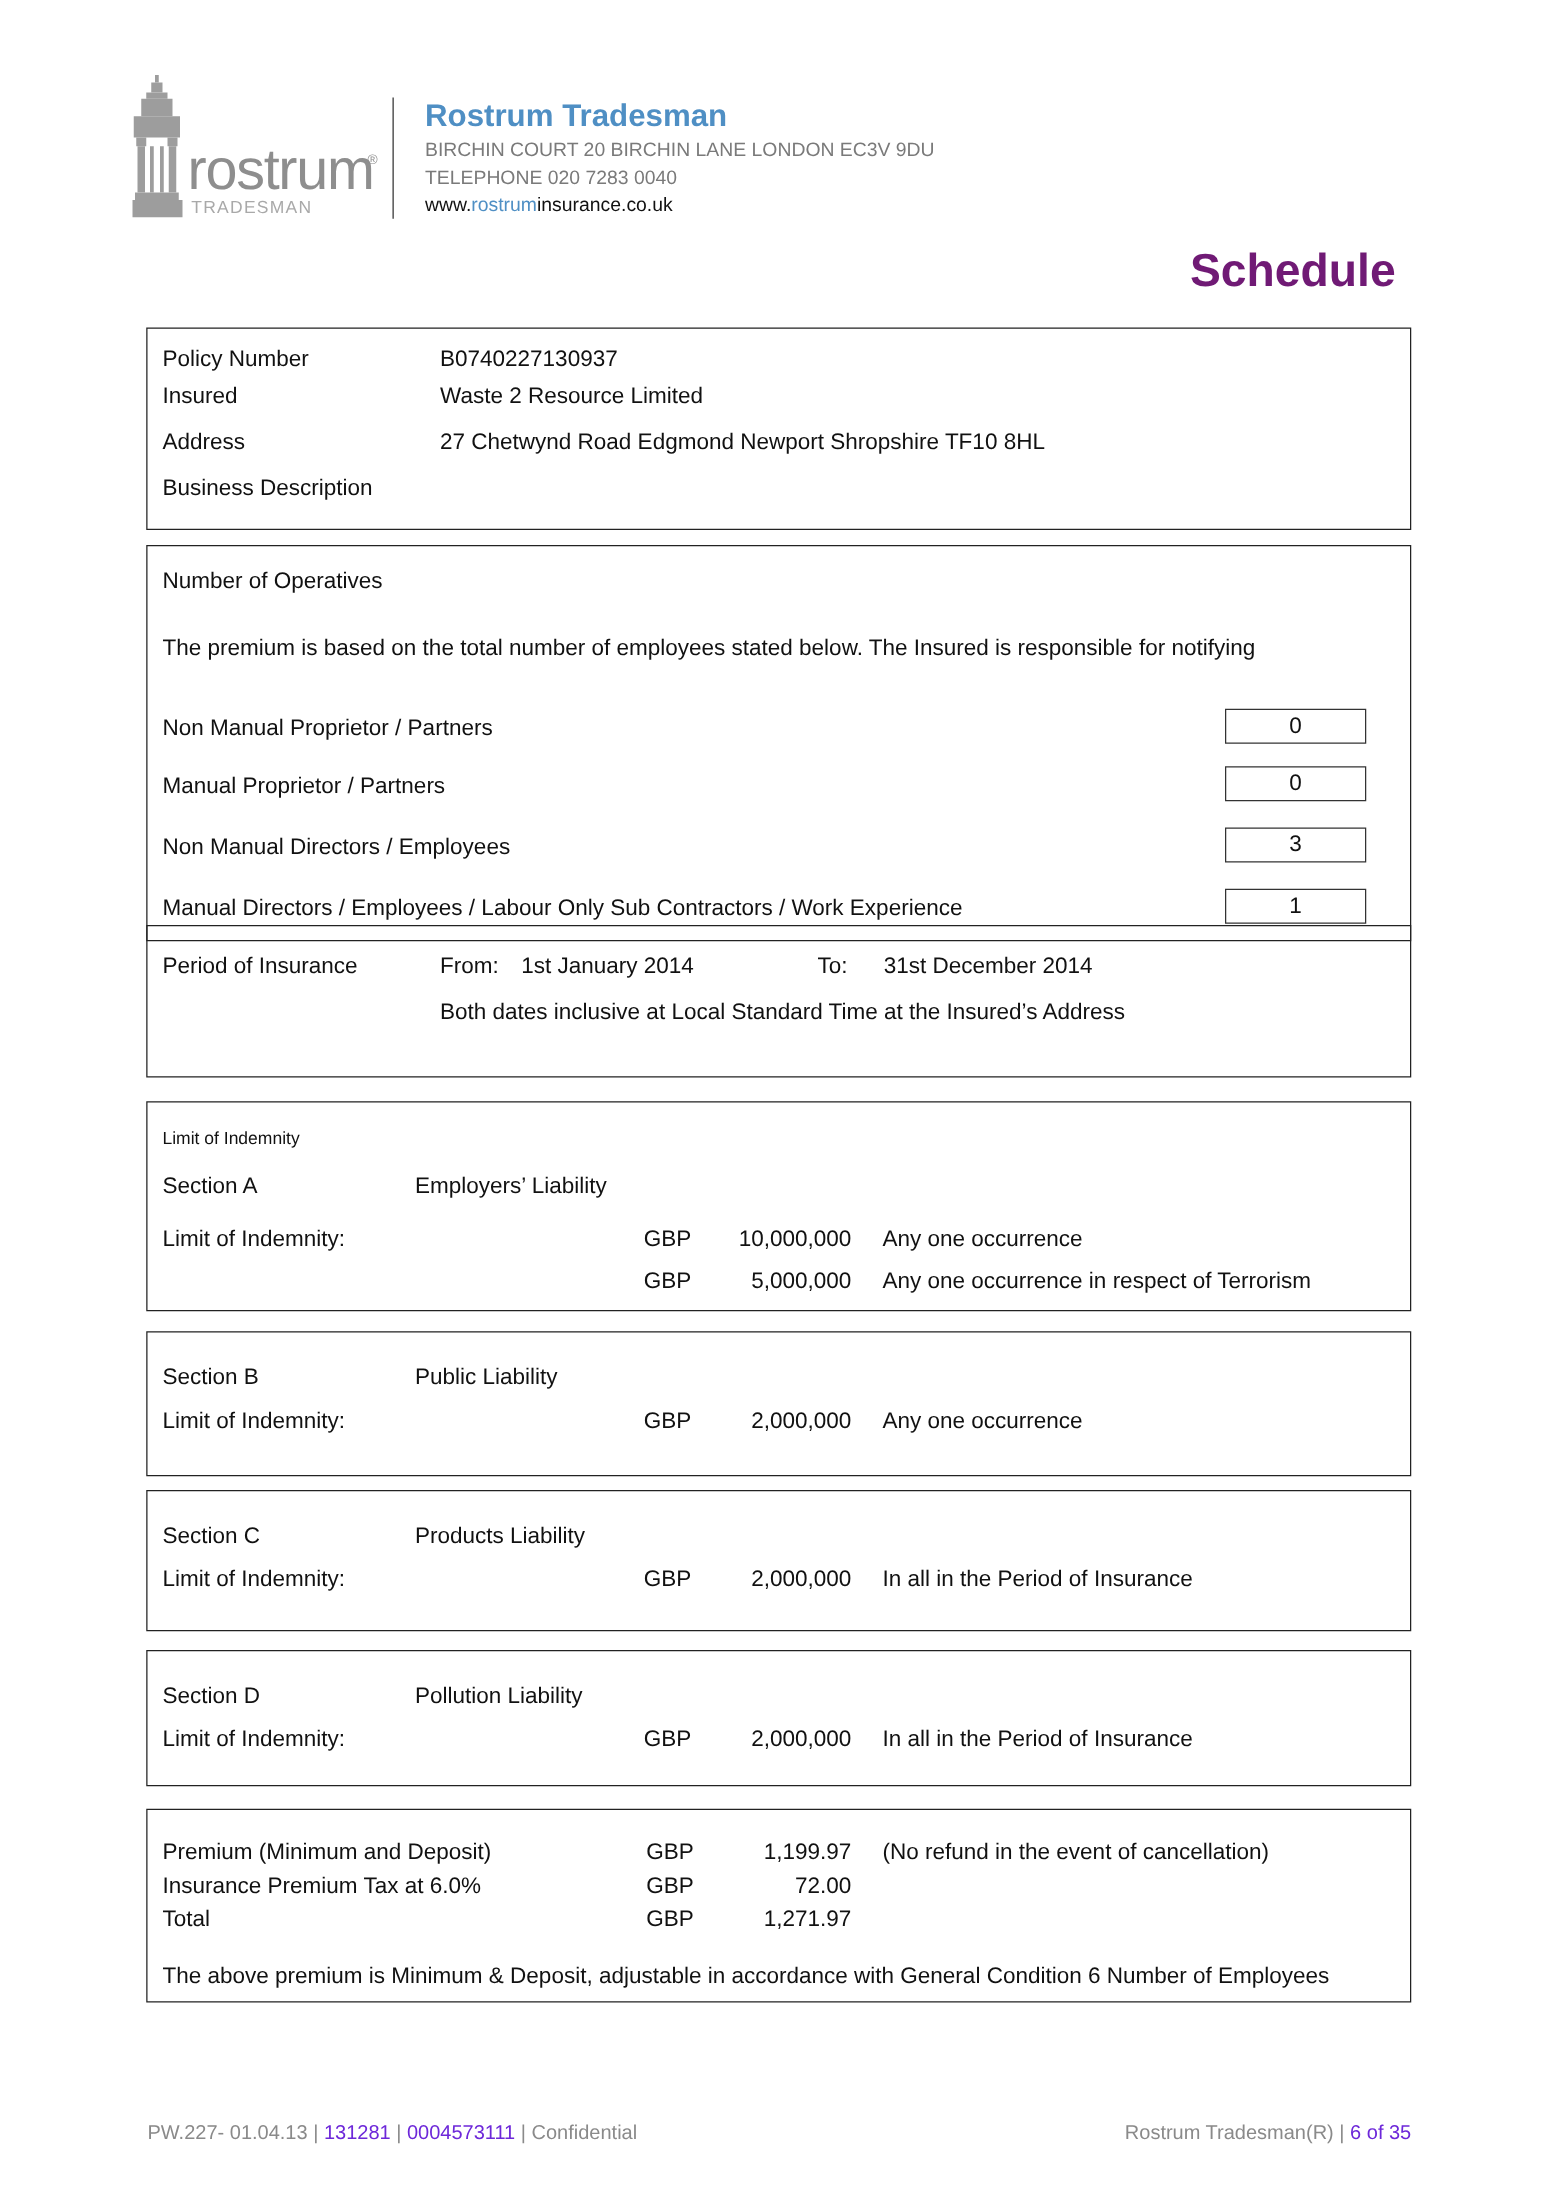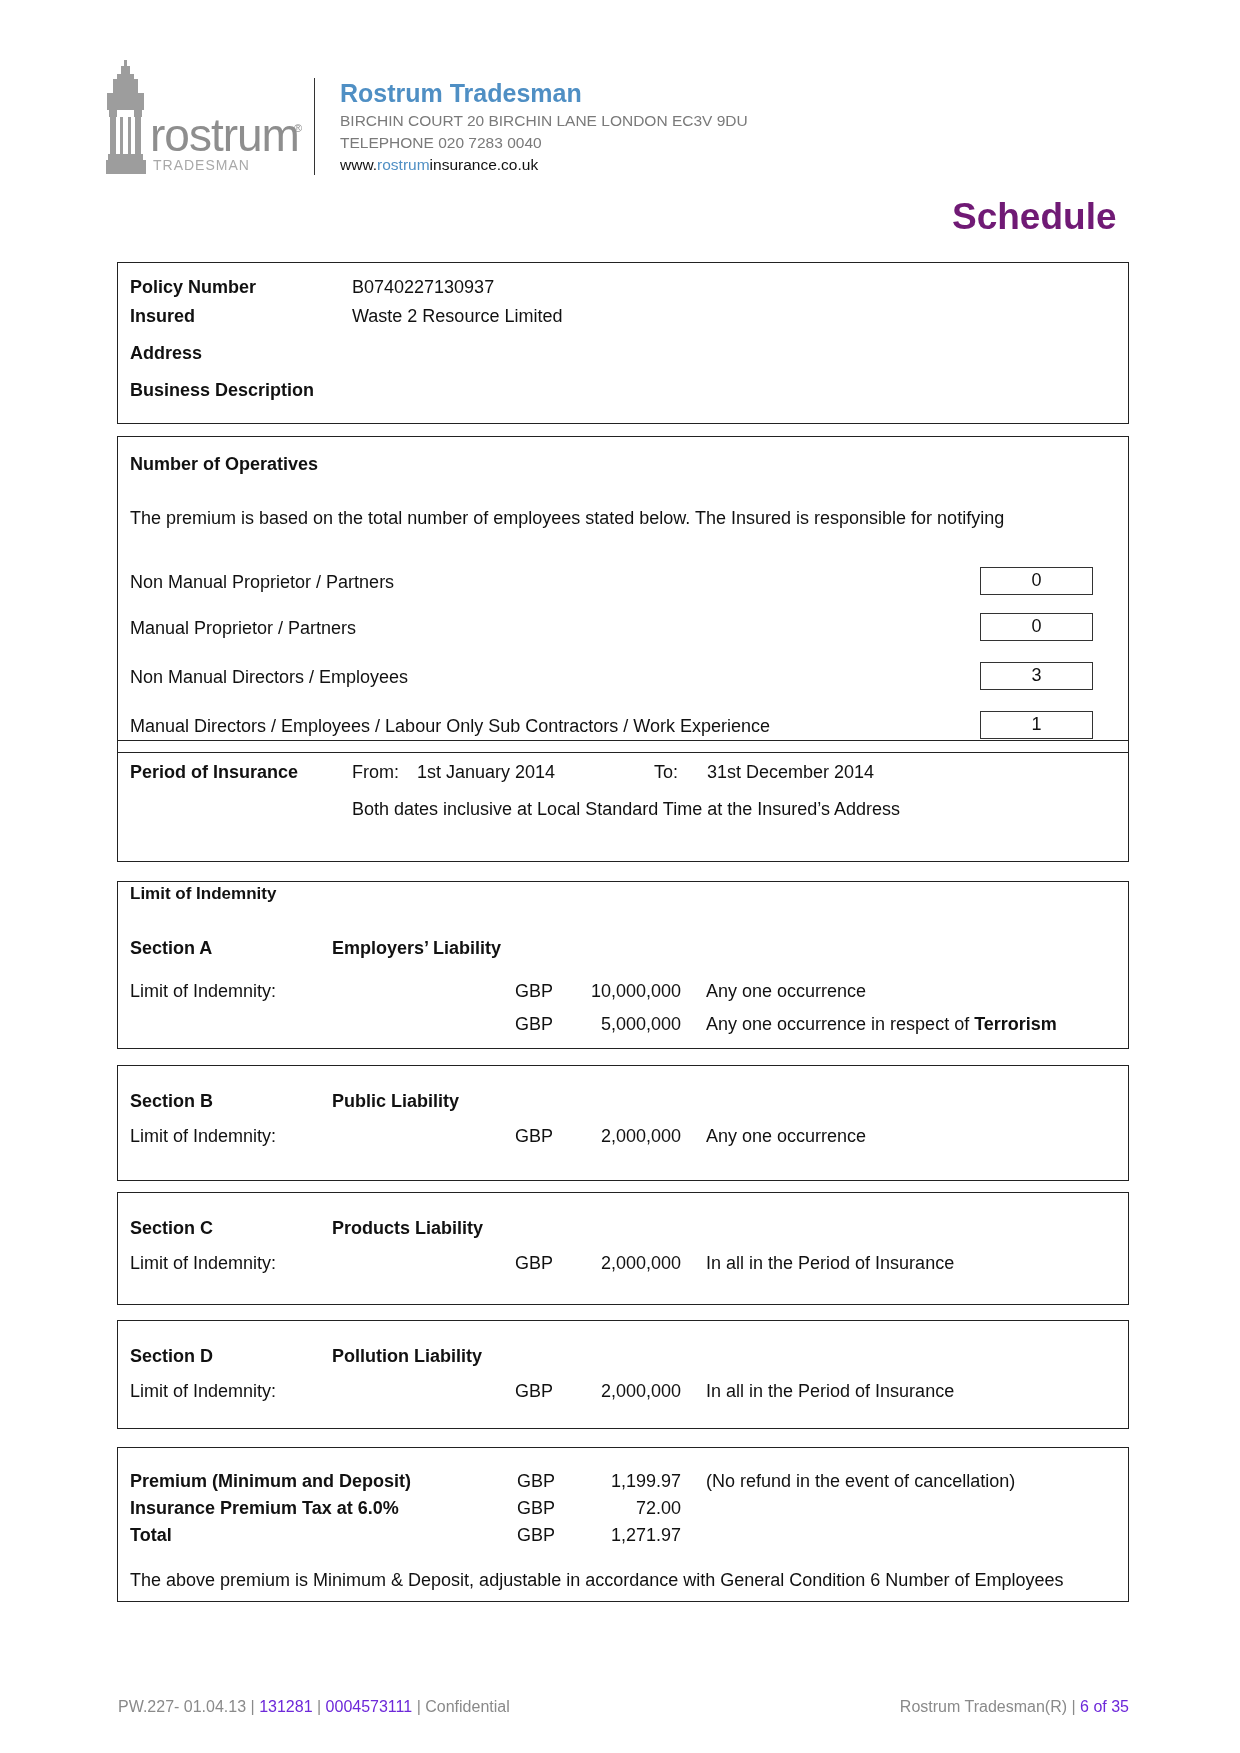--- a/index.html
+++ b/index.html
@@ -15,21 +15,21 @@
   .divider { position:absolute; left:314px; top:78px; width:1px; height:97px; background:#333; }
   .co-title { left:340px; top:79px; font-size:25px; font-weight:bold; color:#4f8fc4; }
   .co-line { left:340px; font-size:15.5px; color:#7a7a7a; }
   .co-web { left:340px; top:156px; font-size:15.5px; color:#111; }
   .co-web .hl { color:#4f8fc4; }
   .doc-title { left:952px; top:196px; font-size:37px; font-weight:bold; color:#701a75; }
 
   
   .box { position:absolute; left:117px; width:1012px; border:1.5px solid #222; box-sizing:border-box; }
   .t { position:absolute; white-space:nowrap; font-size:18px; line-height:22px; }
-  .b { font-weight:bold; }
+  .b { font-weight:normal; }
   .num-box { position:absolute; left:862px; width:113px; height:28px; border:1.5px solid #333;
              box-sizing:border-box; text-align:center; font-size:18px; line-height:25px; }
   .amt { text-align:right; width:130px; }
 
   .footer { top:1698px; font-size:16px; color:#8a8a8a; }
   .footer .dk { color:#6d28d9; }
 </style>
 </head>
 <body>
 
@@ -63,20 +63,21 @@
 <div class="abs co-web"><span>www.</span><span class="hl">rostrum</span><span>insurance.co.uk</span></div>
 
 <div class="abs doc-title">Schedule</div>
 
 <div class="box" style="top:262px;height:162px">
   <div class="t b" style="left:12px;top:13px">Policy Number</div>
   <div class="t" style="left:234px;top:13px">B0740227130937</div>
   <div class="t b" style="left:12px;top:42px">Insured</div>
   <div class="t" style="left:234px;top:42px">Waste 2 Resource Limited</div>
   <div class="t b" style="left:12px;top:79px">Address</div>
+  <div class="t" style="left:234px;top:79px">27 Chetwynd Road Edgmond Newport Shropshire TF10 8HL</div>
   <div class="t b" style="left:12px;top:116px">Business Description</div>
 </div>
 
 <div class="box" style="top:436px;height:317px">
   <div class="t b" style="left:12px;top:16px">Number of Operatives</div>
   <div class="t" style="left:12px;top:70px">The premium is based on the total number of employees stated below. The Insured is responsible for notifying</div>
 
   <div class="t" style="left:12px;top:134px">Non Manual Proprietor / Partners</div>
   <div class="num-box" style="top:130px">0</div>
 
@@ -93,21 +94,21 @@
 <div class="box" style="top:740px;height:122px">
   <div class="t b" style="left:12px;top:20px">Period of Insurance</div>
   <div class="t" style="left:234px;top:20px">From:</div>
   <div class="t" style="left:299px;top:20px">1st January 2014</div>
   <div class="t" style="left:536px;top:20px">To:</div>
   <div class="t" style="left:589px;top:20px">31st December 2014</div>
   <div class="t" style="left:234px;top:57px">Both dates inclusive at Local Standard Time at the Insured’s Address</div>
 </div>
 
 <div class="box" style="top:881px;height:168px">
-  <div class="t b" style="left:12px;top:0;font-size:17px;line-height:24px">Limit of Indemnity</div>
+  <div class="t b" style="left:12px;top:16px;font-size:14px;line-height:24px">Limit of Indemnity</div>
   <div class="t b" style="left:12px;top:55px">Section A</div>
   <div class="t b" style="left:214px;top:55px">Employers’ Liability</div>
   <div class="t" style="left:12px;top:98px">Limit of Indemnity:</div>
   <div class="t" style="left:397px;top:98px">GBP</div>
   <div class="t amt" style="left:433px;top:98px">10,000,000</div>
   <div class="t" style="left:588px;top:98px">Any one occurrence</div>
   <div class="t" style="left:397px;top:131px">GBP</div>
   <div class="t amt" style="left:433px;top:131px">5,000,000</div>
   <div class="t" style="left:588px;top:131px"><span>Any one occurrence in respect of </span><span class="b">Terrorism</span></div>
 </div>

